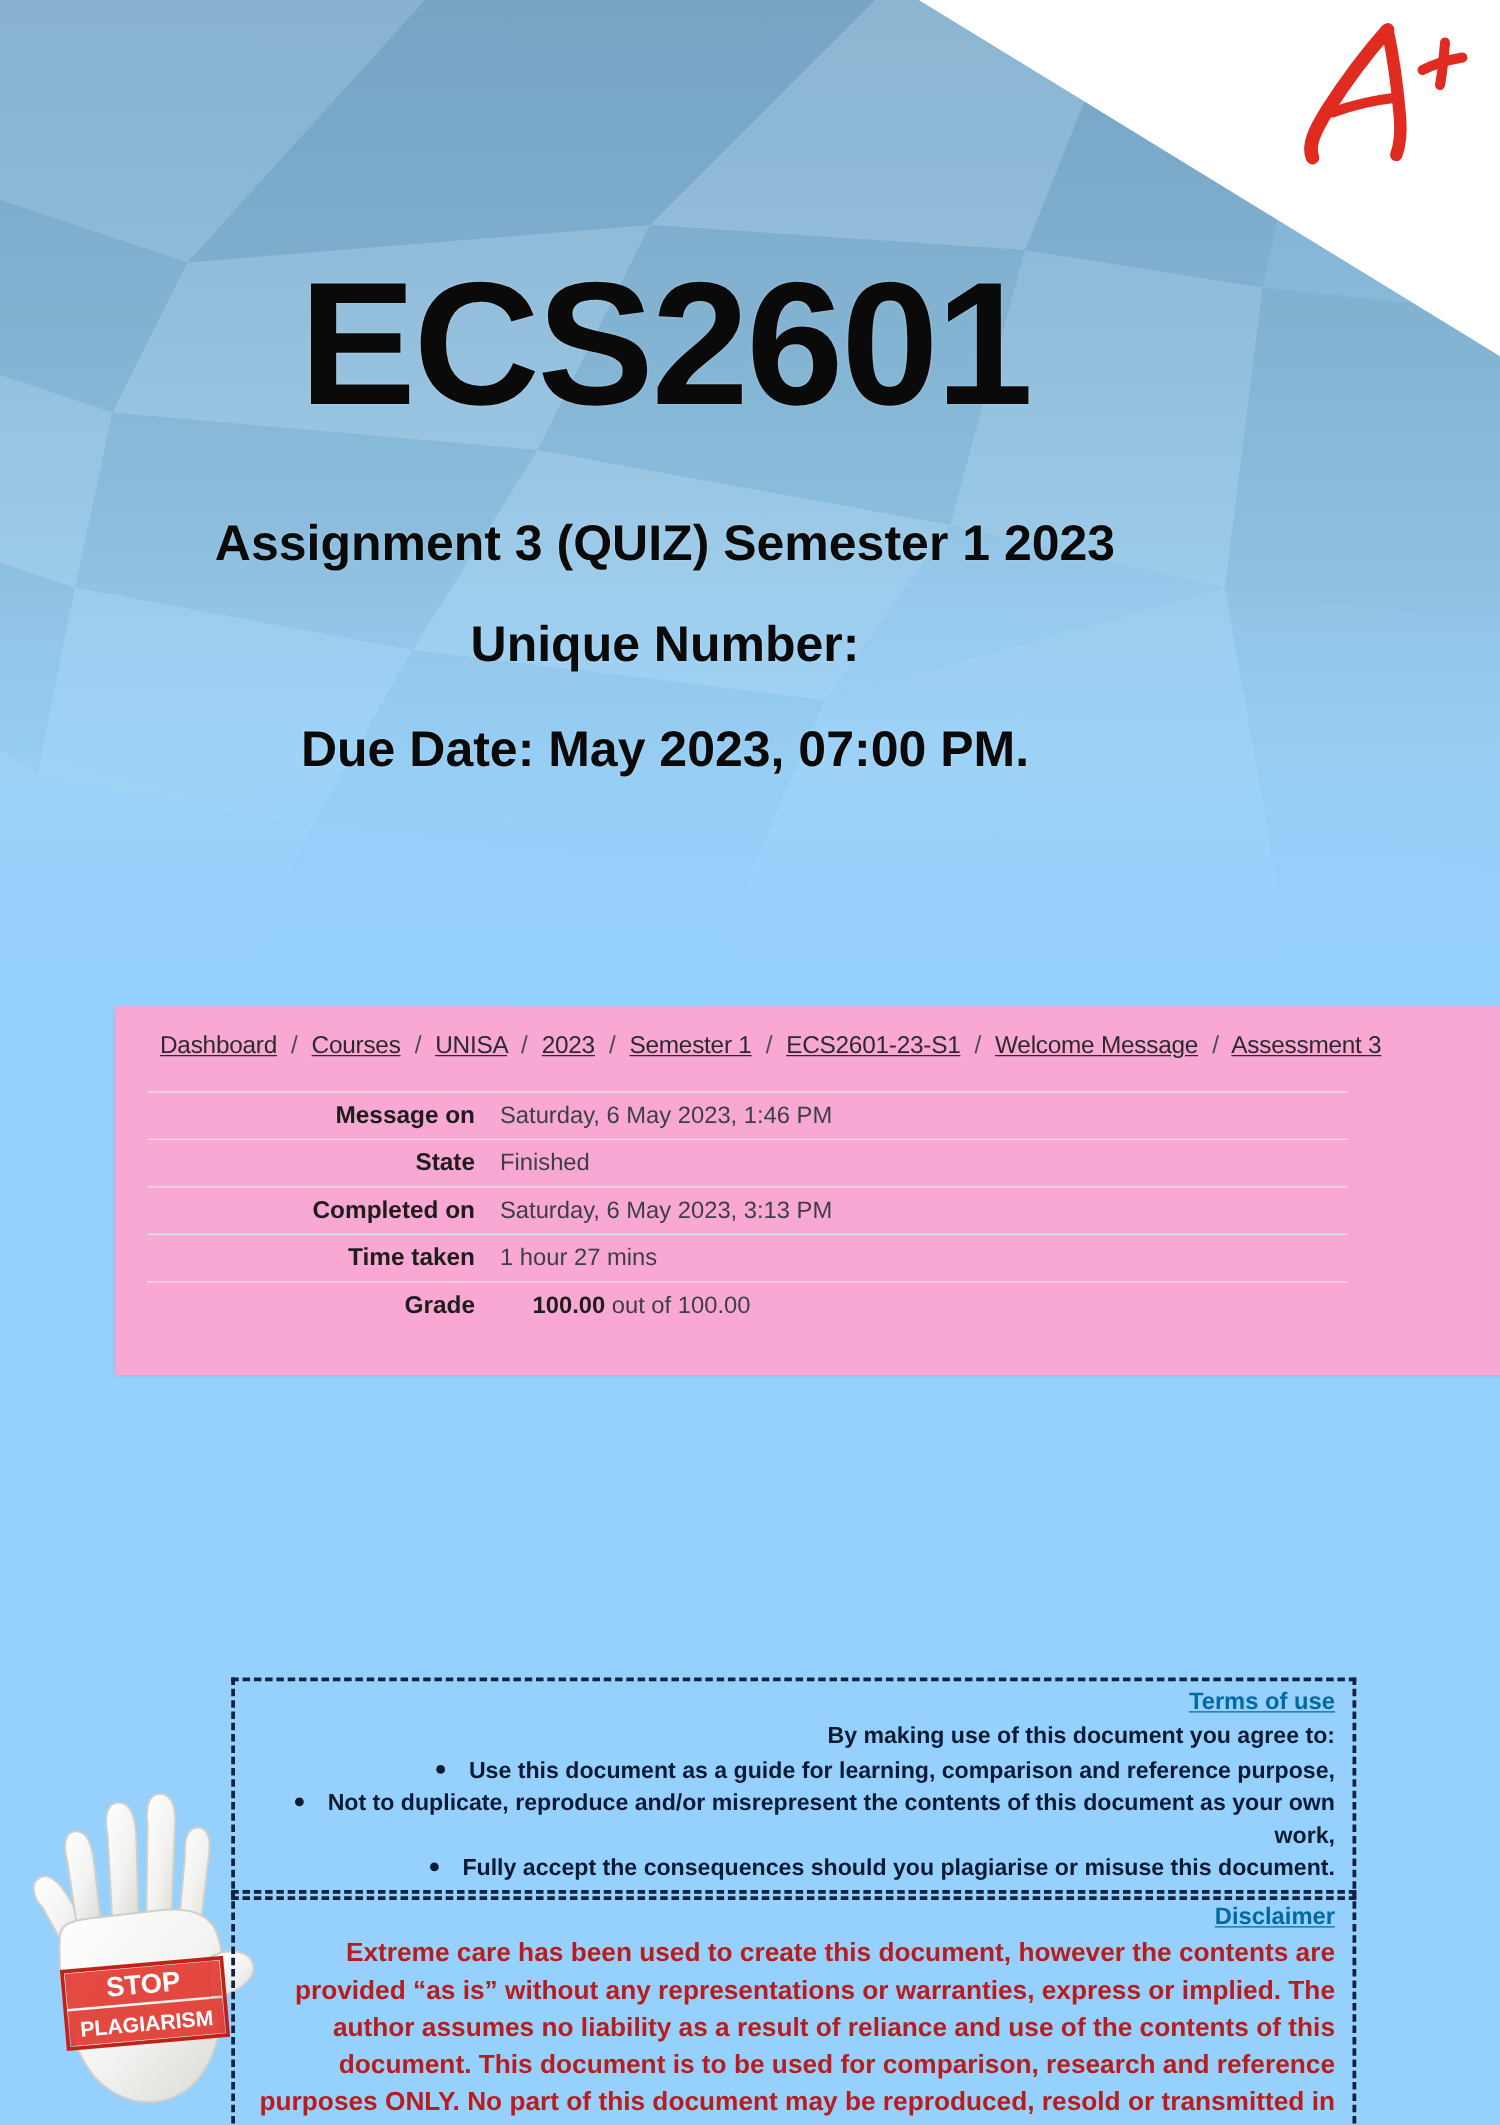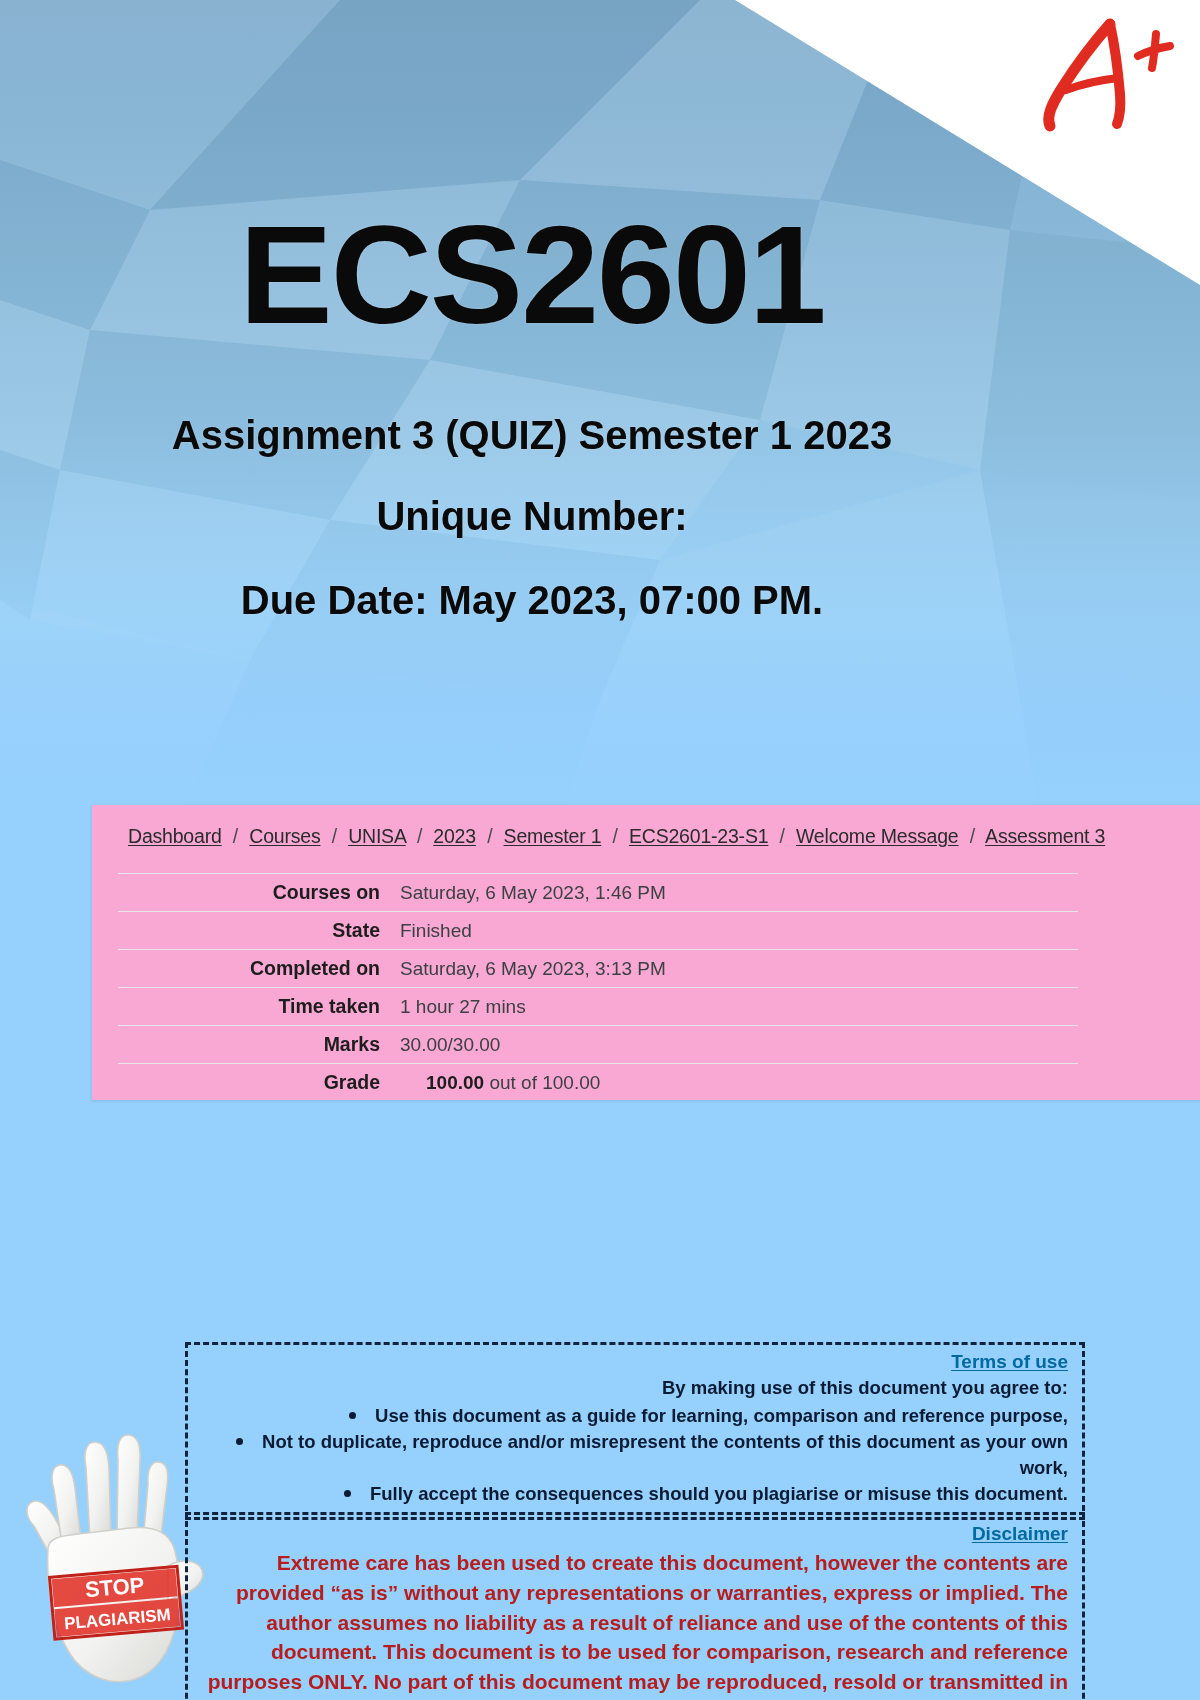--- a/index.html
+++ b/index.html
@@ -325,38 +325,34 @@
       <span class="crumb">ECS2601-23-S1</span>
       <span class="crumb-sep">/</span>
       <span class="crumb">Welcome Message</span>
       <span class="crumb-sep">/</span>
       <span class="crumb">Assessment 3</span>
     </div>
 
     <table class="attempt-table">
       <tbody>
         <tr>
-          <th>Courses on</th>
+          <th>Message on</th>
           <td>Saturday, 6 May 2023, 1:46 PM</td>
         </tr>
         <tr>
           <th>State</th>
           <td>Finished</td>
         </tr>
         <tr>
           <th>Completed on</th>
           <td>Saturday, 6 May 2023, 3:13 PM</td>
         </tr>
         <tr>
           <th>Time taken</th>
           <td>1 hour 27 mins</td>
-        </tr>
-        <tr>
-          <th>Marks</th>
-          <td>30.00/30.00</td>
         </tr>
         <tr>
           <th>Grade</th>
           <td>
             <span class="grade-strong">100.00</span>
             <span>out of 100.00</span>
           </td>
         </tr>
       </tbody>
     </table>

